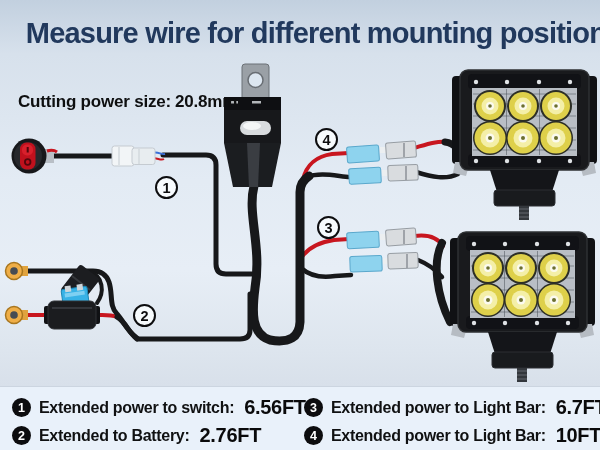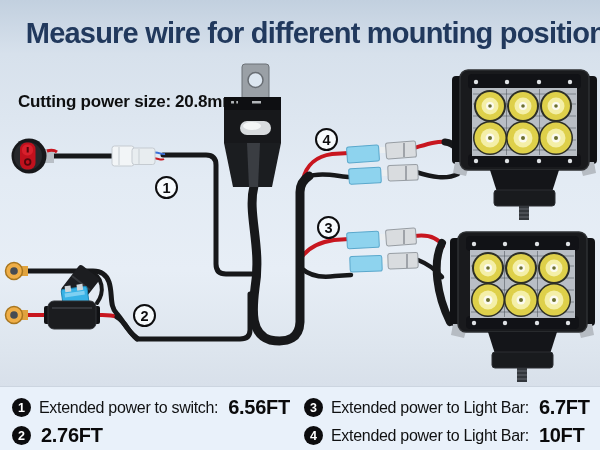--- a/index.html
+++ b/index.html
@@ -31,21 +31,21 @@
   }
   .legend-col{display:flex;flex-direction:column;gap:5px;}
   .legend-col.left{width:292px;}
   .legend-col.right{width:290px;}
   .legend-item{display:flex;align-items:center;gap:8px;}
   .badge{
     width:19px;height:19px;border-radius:50%;background:#0c0c0e;color:#fff;
     display:flex;align-items:center;justify-content:center;
     font-size:12.5px;font-weight:700;flex:0 0 19px;
   }
-  .legend-label{font-size:16px;color:#101112;letter-spacing:-0.3px;white-space:nowrap;}
+  .legend-label{font-size:16px;color:#101112;letter-spacing:-0.3px;white-space:nowrap;font-weight:bold;}
   .legend-value{font-size:20px;font-weight:800;color:#0a0a0b;letter-spacing:-0.3px;margin-left:2px;white-space:nowrap;}
 </style>
 </head>
 <body>
 
 <div class="stage">
 
   <div class="title">Measure wire for different mounting position</div>
 
   <svg class="diagram-svg" width="600" height="450" viewBox="0 0 600 450">
@@ -263,20 +263,21 @@
 
   <div class="legend">
     <div class="legend-col left">
       <div class="legend-item">
         <span class="badge">1</span>
         <span class="legend-label">Extended power to switch:</span>
         <span class="legend-value">6.56FT</span>
       </div>
       <div class="legend-item">
         <span class="badge">2</span>
+        <span class="legend-label">Extended to Battery:</span>
         <span class="legend-value">2.76FT</span>
       </div>
     </div>
     <div class="legend-col right">
       <div class="legend-item">
         <span class="badge">3</span>
         <span class="legend-label">Extended power to Light Bar:</span>
         <span class="legend-value">6.7FT</span>
       </div>
       <div class="legend-item">

